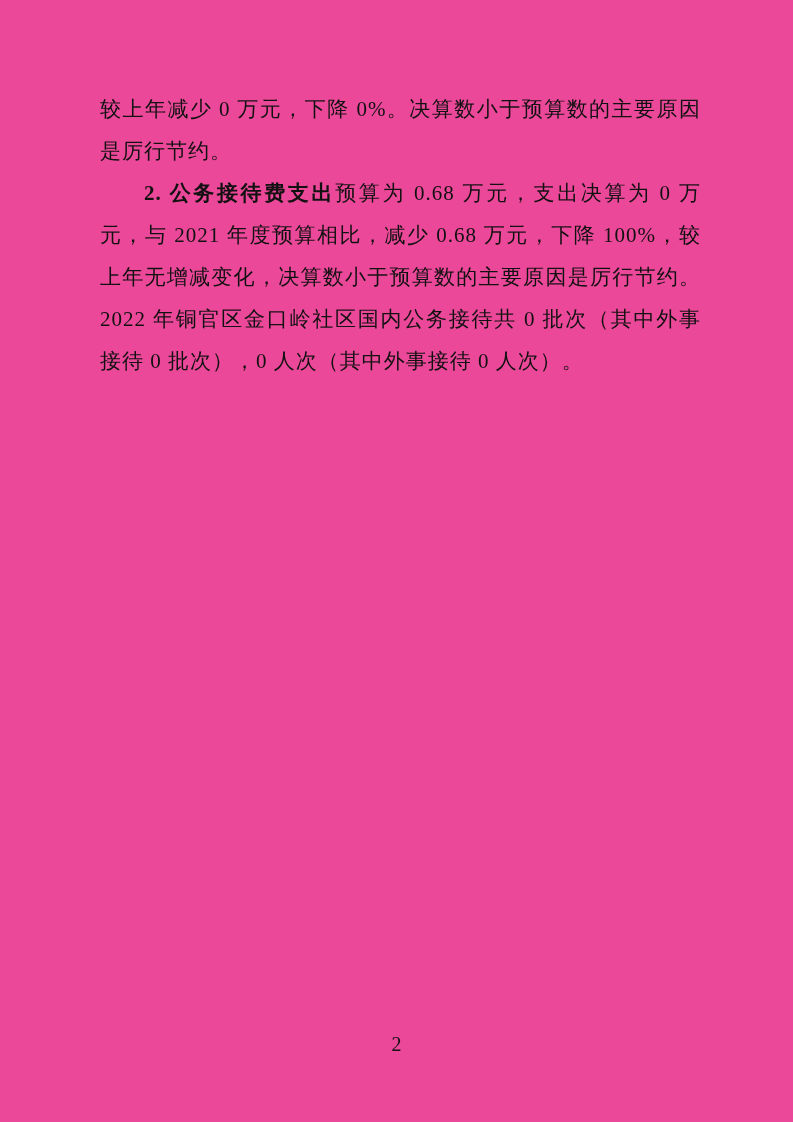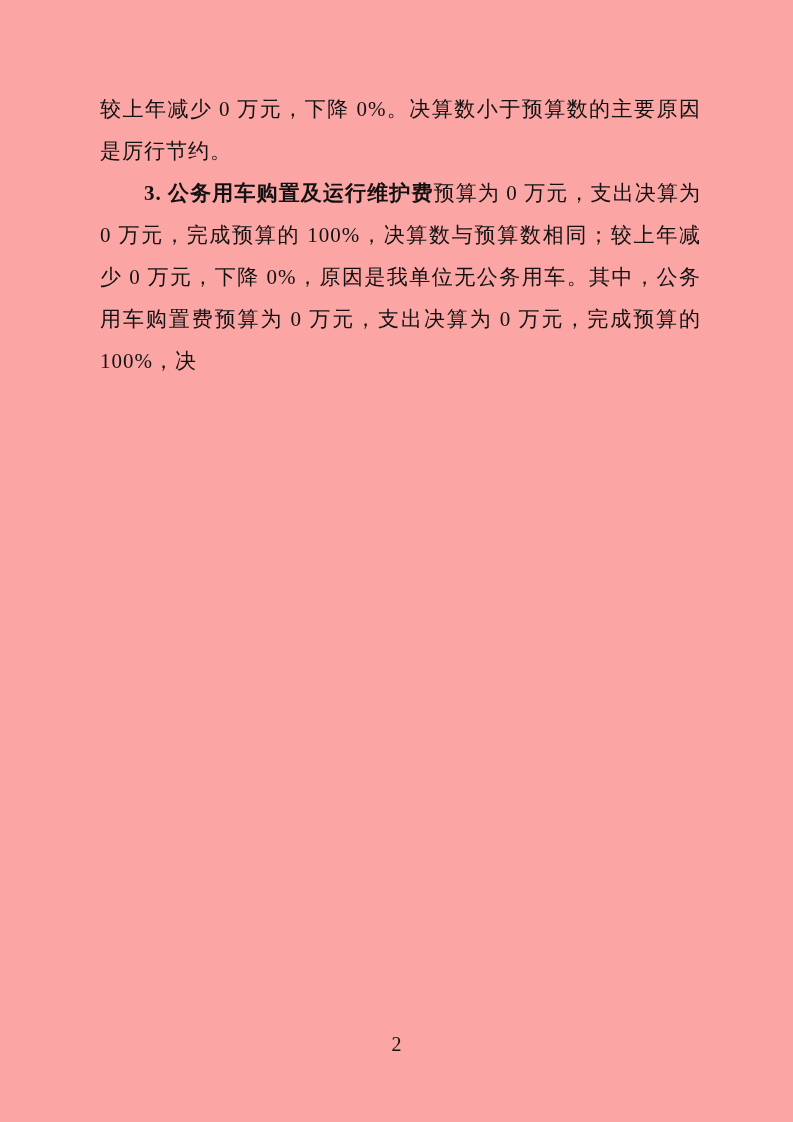--- a/index.html
+++ b/index.html
@@ -4,21 +4,21 @@
 <style>
   html, body {
     margin: 0;
     padding: 0;
     background: #ffffff;
   }
   .page {
     position: relative;
     width: 793px;
     height: 1122px;
-    background: #fca5a5;
+    background: #ec4899;
     overflow: hidden;
     font-family: "Liberation Serif", "DejaVu Serif", serif;
     color: #111111;
   }
   .content {
     position: absolute;
     left: 100px;
     top: 88px;
     width: 601px;
     font-size: 21px;
@@ -52,19 +52,19 @@
 <body>
 
 <div class="page">
   <div class="content">
 
     <p class="para no-indent"><span>较上年减少 0 万元，下降 0%。决算数小于预算数的主要原因是厉行节约。</span></p>
 
 
 
 
+    <p class="para"><b class="lead">2. 公务接待费支出</b><span>预算为 0.68 万元，支出决算为 0 万元，与 2021 年度预算相比，减少 0.68 万元，下降 100%，较上年无增减变化，决算数小于预算数的主要原因是厉行节约。2022 年铜官区金口岭社区国内公务接待共 0 批次（其中外事接待 0 批次），0 人次（其中外事接待 0 人次）。</span></p>
 
-    <p class="para"><b class="lead">3. 公务用车购置及运行维护费</b><span>预算为 0 万元，支出决算为 0 万元，完成预算的 100%，决算数与预算数相同；较上年减少 0 万元，下降 0%，原因是我单位无公务用车。其中，公务用车购置费预算为 0 万元，支出决算为 0 万元，完成预算的 100%，决</span></p>
 
   </div>
 
   <div class="footer">2</div>
 </div>
 
 </body></html>

